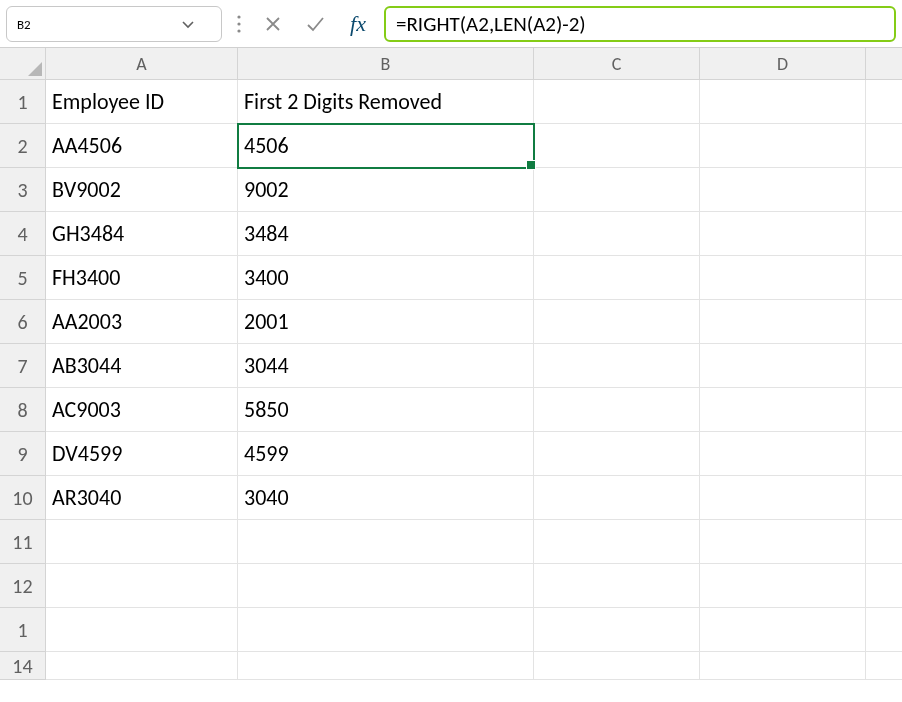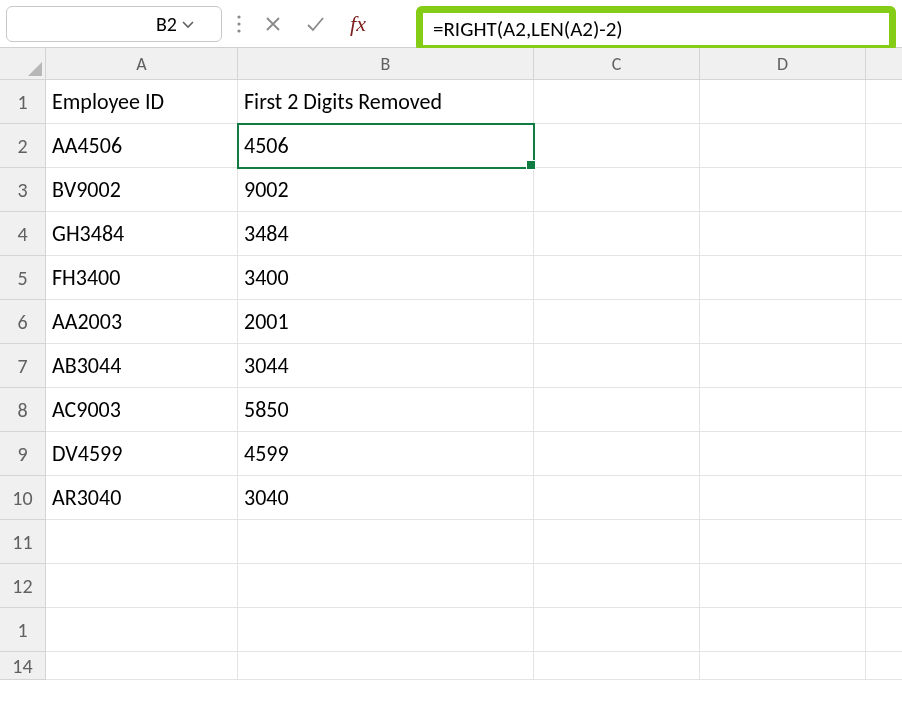--- a/index.html
+++ b/index.html
@@ -29,25 +29,24 @@
     border: 1px solid #c8c8c8;
     border-radius: 6px;
     background: #fff;
     height: 36px;
     padding: 0 6px 0 10px;
     min-width: 216px;
   }
   .name-box-input {
     border: none;
     outline: none;
-    font-size: 20px;
+    font-size: 13px;
     font-family: inherit;
     width: 160px;
     background: transparent;
-    text-align: right;
   }
   .name-dd {
     width: 22px; height: 22px;
     display: flex; align-items: center; justify-content: center;
     color: #616161;
     cursor: pointer;
   }
   .fb-sep {
     width: 18px;
     display: flex; align-items: center; justify-content: center;
@@ -57,34 +56,33 @@
     width: 34px; height: 36px;
     display: flex; align-items: center; justify-content: center;
     color: #8a8a8a;
     border-radius: 4px;
   }
   .fb-btn svg { display: block; }
   .fx-btn {
     font-style: italic;
     font-family: 'Times New Roman', serif;
     font-size: 22px;
-    color: #7f1d1d;
+    color: #0c4a6e;
     width: 36px;
     display:flex;align-items:center;justify-content:center;
     cursor: pointer;
   }
   .formula-input-wrap {
     flex: 1;
     display: flex;
     align-items: center;
-    border: 7px solid #84cc16;
+    border: 2px solid #84cc16;
     border-radius: 6px;
     padding: 16px 10px;
     height: 36px;
-    margin-left: 32px;
   }
   .formula-input {
     border: none;
     outline: none;
     width: 100%;
     font-size: 21px;
     font-family: Calibri, Arial, sans-serif;
     background: transparent;
   }
 

